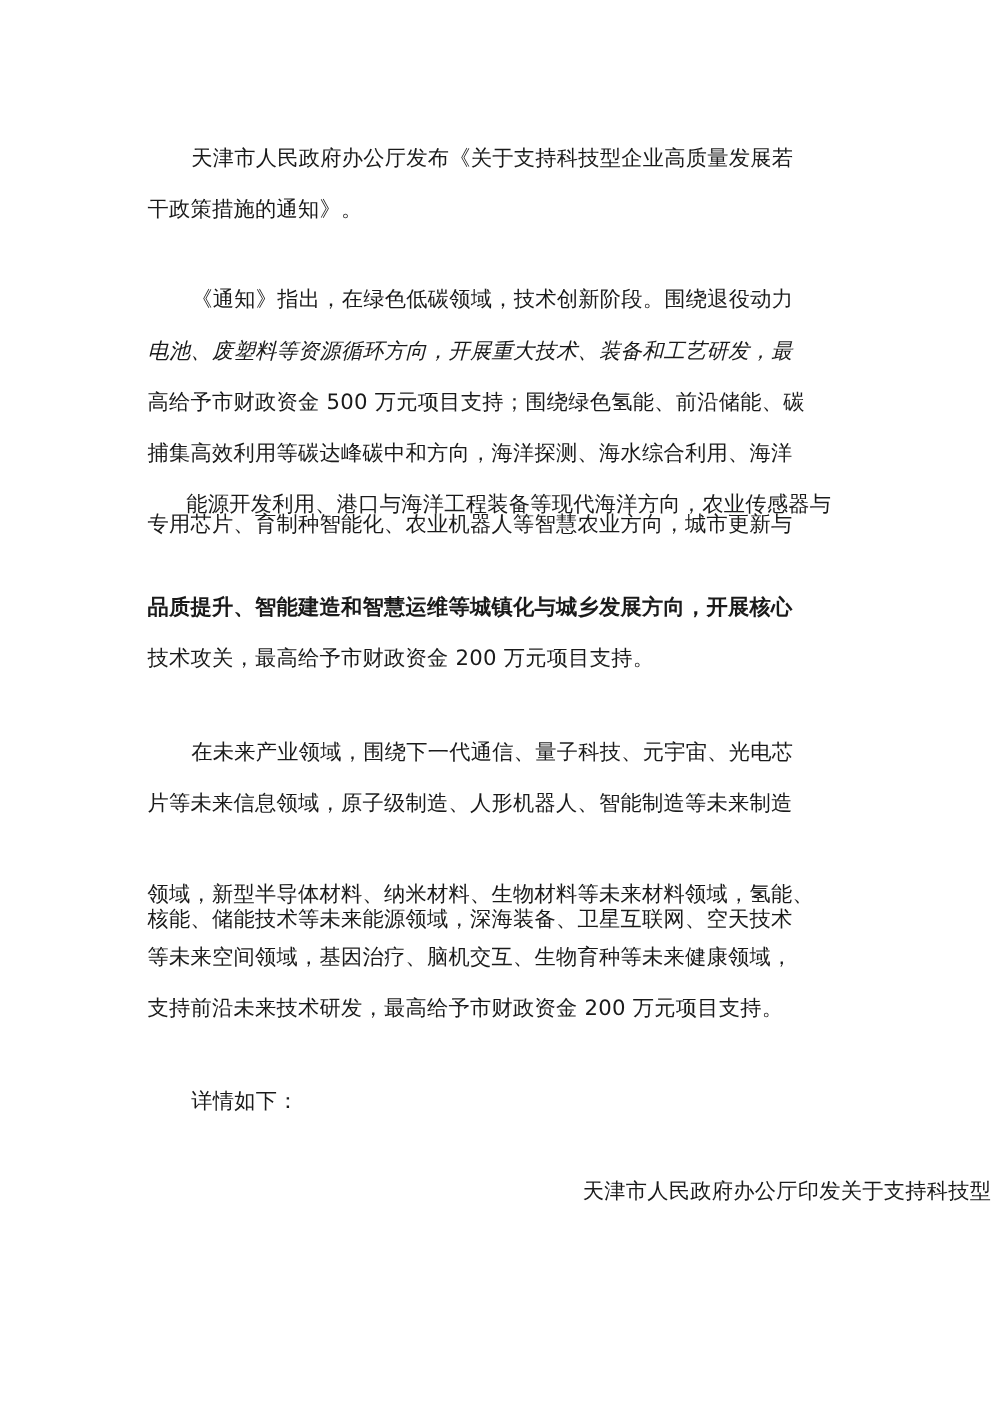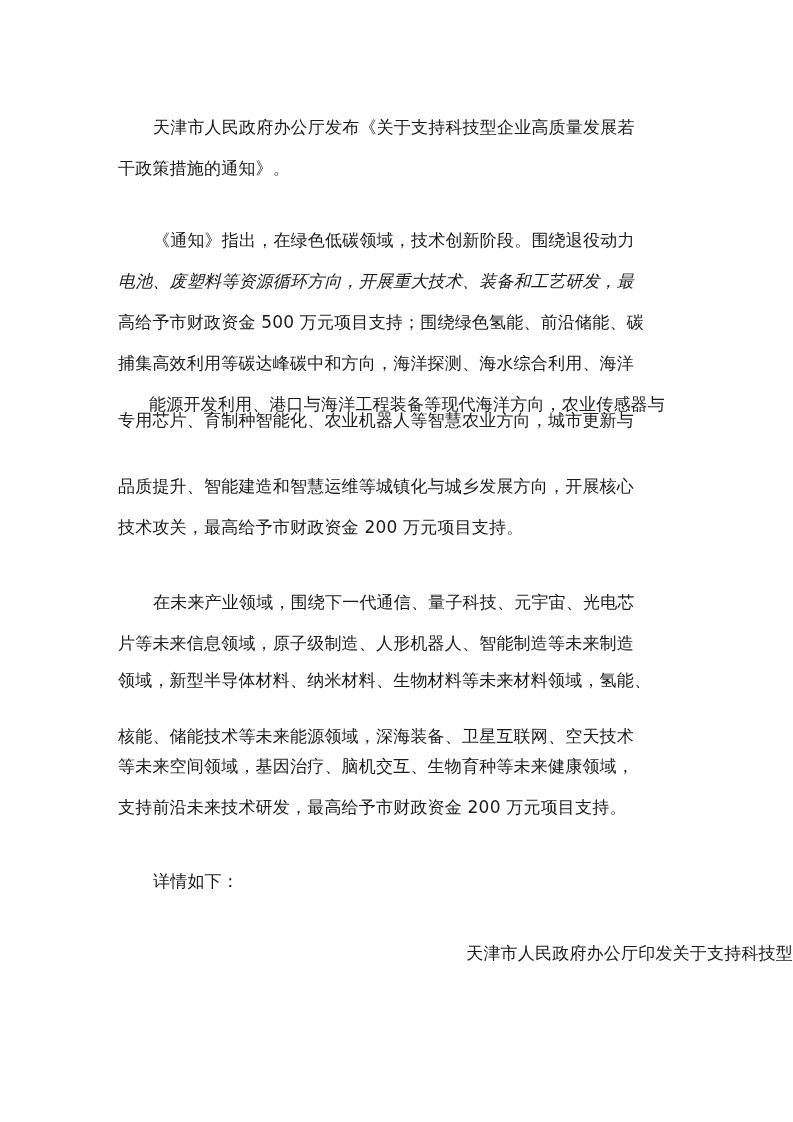--- a/index.html
+++ b/index.html
@@ -49,28 +49,28 @@
     <div class="line" style="top:158px;">干政策措施的通知》。</div>
   </div>
 
   <div>
     <div class="line indent" style="top:230px;">《通知》指出，在绿色低碳领域，技术创新阶段。围绕退役动力</div>
     <div class="line" style="top:271px;font-style:italic;">电池、废塑料等资源循环方向，开展重大技术、装备和工艺研发，最</div>
     <div class="line" style="top:312px;">高给予市财政资金 500 万元项目支持；围绕绿色氢能、前沿储能、碳</div>
     <div class="line" style="top:353px;">捕集高效利用等碳达峰碳中和方向，海洋探测、海水综合利用、海洋</div>
     <div class="line" style="top:394px;margin-left:31px;">能源开发利用、港口与海洋工程装备等现代海洋方向，农业传感器与</div>
     <div class="line" style="top:410px;">专用芯片、育制种智能化、农业机器人等智慧农业方向，城市更新与</div>
-    <div class="line" style="top:476px;">品质提升、智能建造和智慧运维等城镇化与城乡发展方向，开展核心</div>
+    <div class="line" style="top:476px;font-weight:bold;">品质提升、智能建造和智慧运维等城镇化与城乡发展方向，开展核心</div>
     <div class="line" style="top:517px;">技术攻关，最高给予市财政资金 200 万元项目支持。</div>
   </div>
 
   <div>
     <div class="line indent" style="top:592px;">在未来产业领域，围绕下一代通信、量子科技、元宇宙、光电芯</div>
     <div class="line" style="top:633px;">片等未来信息领域，原子级制造、人形机器人、智能制造等未来制造</div>
-    <div class="line" style="top:670px;">领域，新型半导体材料、纳米材料、生物材料等未来材料领域，氢能、</div>
+    <div class="line" style="top:706px;">领域，新型半导体材料、纳米材料、生物材料等未来材料领域，氢能、</div>
     <div class="line" style="top:726px;">核能、储能技术等未来能源领域，深海装备、卫星互联网、空天技术</div>
     <div class="line" style="top:756px;">等未来空间领域，基因治疗、脑机交互、生物育种等未来健康领域，</div>
     <div class="line" style="top:797px;">支持前沿未来技术研发，最高给予市财政资金 200 万元项目支持。</div>
   </div>
 
   <div>
     <div class="line indent" style="top:871px;">详情如下：</div>
   </div>
 
   <div class="line center" style="top:943px;">天津市人民政府办公厅印发关于支持科技型</div>

